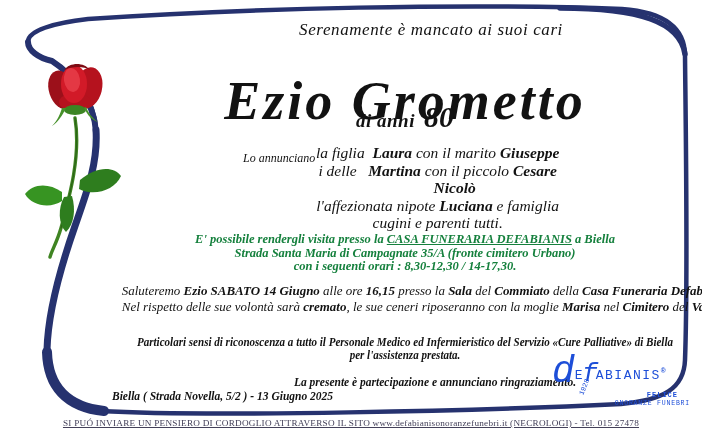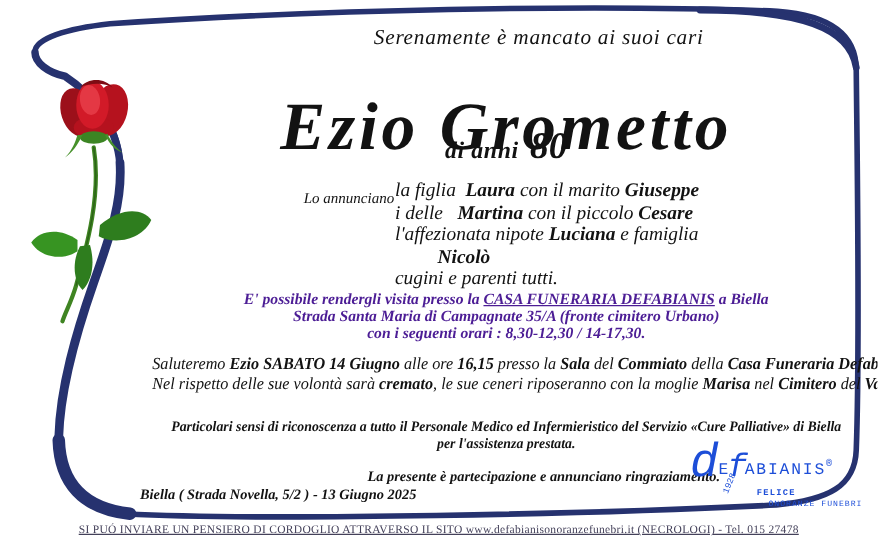--- a/index.html
+++ b/index.html
@@ -18,43 +18,43 @@
   .content{position:absolute;left:110px;right:2px;top:0;text-align:center;}
 
   .tagline{position:absolute;left:0;right:0;top:20px;font-style:italic;font-size:17px;letter-spacing:.6px;padding-left:52px;}
   .deceased-name{position:absolute;left:0;right:0;top:38px;font-weight:700;font-style:italic;font-size:54px;line-height:62px;letter-spacing:3px;white-space:nowrap;margin-top:32px;}
   .age-line{position:absolute;left:0;right:0;top:100px;font-style:italic;font-weight:700;}
   .age-prefix{font-size:19px;letter-spacing:.5px;}
   .age-num{font-size:30px;margin-left:5px;}
 
   .family-label{position:absolute;left:243px;top:151px;font-style:italic;font-size:12px;}
   .family-lines{position:absolute;left:316px;top:144px;font-style:italic;font-size:15.5px;text-align:left;}
-  .family-line{height:17.5px;line-height:17.5px;white-space:pre;}
+  .family-line{height:17.5px;line-height:17.5px;white-space:pre;text-align:center;}
   .family-line.indent{padding-left:34px;}
 
-  .visit{position:absolute;left:0;right:0;top:233px;color:#4c1d95;font-style:italic;font-weight:700;font-size:12.5px;line-height:13.5px;}
+  .visit{position:absolute;left:0;right:0;top:233px;color:#15803d;font-style:italic;font-weight:700;font-size:12.5px;line-height:13.5px;}
   .visit .line{white-space:nowrap;}
 
   .cond{transform:scaleX(.96);transform-origin:50% 0;}
   .farewell{position:absolute;left:0;right:0;top:283px;font-style:italic;font-size:13.5px;line-height:15.5px;}
   .farewell .line{white-space:nowrap;}
 
   .thanks{position:absolute;left:0;right:0;top:336px;font-style:italic;font-weight:700;font-size:11.5px;line-height:13px;}
   .participation{position:absolute;left:0;right:0;top:376px;font-style:italic;font-weight:700;font-size:11.5px;padding-left:60px;}
 
   .place-date{position:absolute;left:66px;top:390px;font-style:italic;font-weight:700;font-size:11.5px;white-space:nowrap;margin-left:46px;}
 
   
   .logo{position:absolute;left:552px;top:357px;width:148px;color:#1d4ed8;text-align:left;font-family:Liberation Mono, monospace;}
   .logo-row{position:relative;height:34px;white-space:nowrap;}
   .logo-d{font-style:italic;font-size:38px;line-height:30px;vertical-align:bottom;}
   .logo-caps{font-size:13px;letter-spacing:1.5px;vertical-align:baseline;}
   .logo-f{font-style:italic;font-size:26px;margin:0 -2px;position:relative;top:2px;}
   .logo-reg{font-size:8px;vertical-align:super;}
-  .logo-felice{text-align:center;margin-right:10px;font-weight:700;font-size:7px;letter-spacing:1px;line-height:8px;}
+  .logo-felice{text-align:right;margin-right:22px;font-weight:700;font-size:7px;letter-spacing:1px;line-height:8px;}
   .logo-tagline{text-align:right;margin-right:10px;font-size:6.5px;letter-spacing:.8px;line-height:9px;}
   .logo-year{position:absolute;left:24px;top:26px;font-size:7px;transform:rotate(-68deg);display:inline-block;}
 
   .footer-note{position:absolute;left:0;right:0;top:418px;text-align:center;font-size:9.2px;letter-spacing:.25px;color:#44415a;white-space:nowrap;text-decoration:underline;}
 </style>
 </head>
 <body>
 
 <svg class="abs" width="702" height="438" viewBox="0 0 702 438" style="left:0;top:0;">
   <g fill="none" stroke="#26326f" stroke-linecap="round">
@@ -115,22 +115,22 @@
     <div>per l'assistenza prestata.</div>
   </div>
 
   <div class="participation">La presente è partecipazione e annunciano ringraziamento.</div>
 </div>
 
 <div class="family-label">Lo annunciano</div>
 <div class="family-lines">
   <div class="family-line"><span>la figlia  </span><span class="b">Laura</span><span> con il marito </span><span class="b">Giuseppe</span></div>
   <div class="family-line"><span>i delle   </span><span class="b">Martina</span><span> con il piccolo </span><span class="b">Cesare</span></div>
+  <div class="family-line indent"><span class="b">Nicolò</span></div>
   <div class="family-line"><span>l'affezionata nipote </span><span class="b">Luciana</span><span> e famiglia</span></div>
-  <div class="family-line indent"><span class="b">Nicolò</span></div>
   <div class="family-line"><span>cugini e parenti tutti.</span></div>
 </div>
 
 <div class="place-date">Biella ( Strada Novella, 5/2 ) - 13 Giugno 2025</div>
 
 <div class="logo">
   <div class="logo-row">
     <span class="logo-d">d</span><span class="logo-caps">E</span><span class="logo-f">f</span><span class="logo-caps">ABIANIS</span><span class="logo-reg">®</span>
     <span class="logo-year">1928</span>
   </div>

